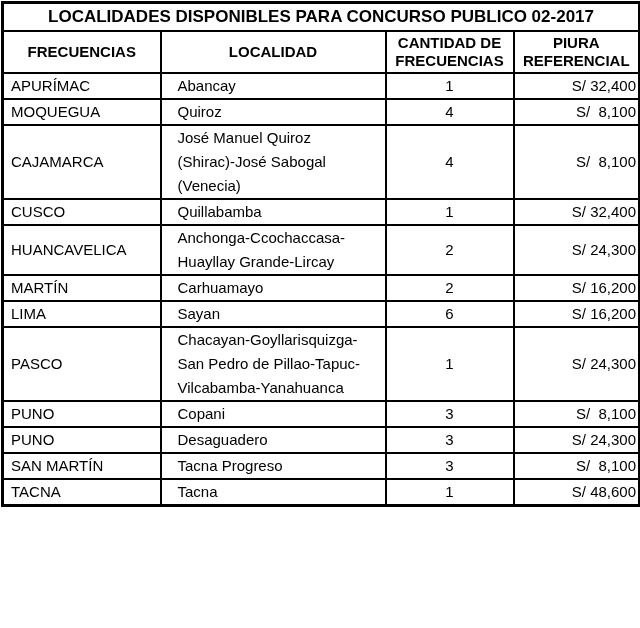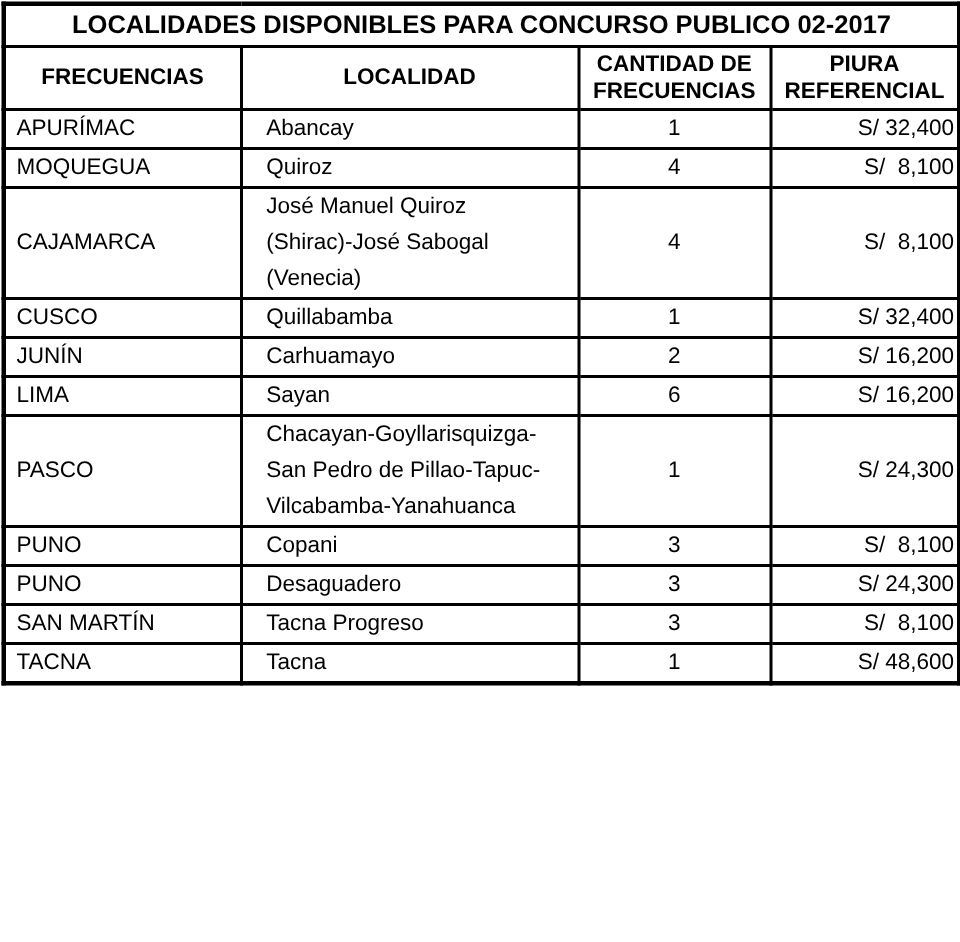--- a/index.html
+++ b/index.html
@@ -116,21 +116,27 @@
           <td class="freq">4</td>
           <td class="val">S/  8,100</td>
         </tr>
         <tr>
           <td class="dept">CUSCO</td>
           <td class="loc">Quillabamba</td>
           <td class="freq">1</td>
           <td class="val">S/ 32,400</td>
         </tr>
         <tr>
-          <td class="dept">JUNÍN</td>
+          <td class="dept">HUANCAVELICA</td>
+          <td class="loc">Anchonga-Ccochaccasa-Huayllay Grande-Lircay</td>
+          <td class="freq">2</td>
+          <td class="val">S/ 24,300</td>
+        </tr>
+        <tr>
+          <td class="dept">MARTÍN</td>
           <td class="loc">Carhuamayo</td>
           <td class="freq">2</td>
           <td class="val">S/ 16,200</td>
         </tr>
         <tr>
           <td class="dept">LIMA</td>
           <td class="loc">Sayan</td>
           <td class="freq">6</td>
           <td class="val">S/ 16,200</td>
         </tr>

